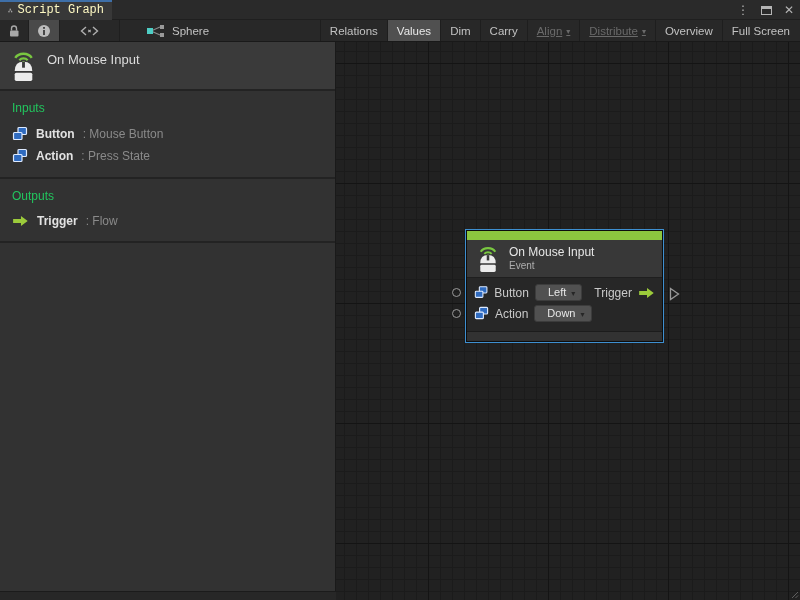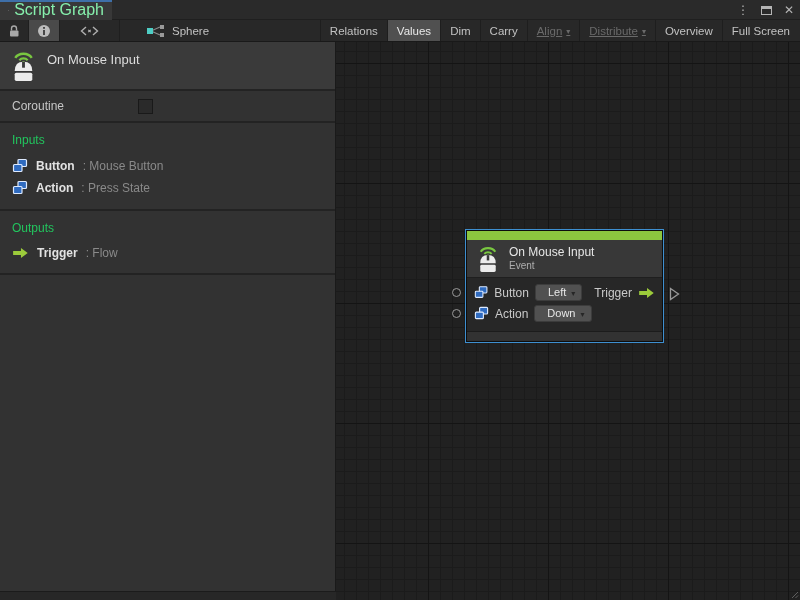--- a/index.html
+++ b/index.html
@@ -5,21 +5,21 @@
   html,body{margin:0;padding:0;width:800px;height:600px;overflow:hidden;
     font-family:"Liberation Sans",sans-serif;background:#282828;
     -webkit-font-smoothing:antialiased;}
   *{box-sizing:border-box;}
 
   
   .titlebar{position:absolute;left:0;top:0;width:800px;height:20px;background:#2a2a2a;border-bottom:1px solid #1f1f1f;}
   .tab{position:absolute;left:0;top:0;width:112px;height:20px;background:#383838;
        display:flex;align-items:center;gap:5px;padding:0 8px;cursor:default;}
   .tab::before{content:"";position:absolute;left:0;top:0;width:100%;height:2px;background:var(--tab-stripe,#3e6fa8);}
-  .tab-label{font-size:16px;color:#86efac;white-space:nowrap;}
+  .tab-label{font-size:12px;color:#fef9c3;white-space:nowrap;font-family:Liberation Mono, monospace;}
   .win-controls{position:absolute;right:6px;top:0;height:20px;display:flex;align-items:center;gap:12px;color:#b5b5b5;}
   .kebab{font-size:12px;line-height:1;}
   .maxbox{width:11px;height:9px;border:1px solid #b5b5b5;border-top:3px solid #b5b5b5;}
   .closex{font-size:12px;line-height:1;}
 
   
   .toolbar{position:absolute;left:0;top:20px;width:800px;height:22px;background:#282828;
            border-bottom:1px solid #191919;font-size:11.5px;color:#c2c2c2;}
   .tb-left{position:absolute;left:0;top:0;height:21px;display:flex;align-items:center;}
   .tb-item{height:21px;display:flex;align-items:center;padding:0 8px;}
@@ -233,24 +233,20 @@
       <path d="M4.5,8 A8.5,7 0 0 1 19.5,8" stroke="#79c740" stroke-width="2.2" fill="none"></path>
       <path d="M8.2,10.2 A4.8,4.2 0 0 1 15.8,10.2" stroke="#79c740" stroke-width="2" fill="none"></path>
       <circle cx="12" cy="12.4" r="1.6" fill="#79c740"></circle>
       <path d="M4,20 Q4,11.5 12,11.5 Q20,11.5 20,20 Z" fill="#ececec"></path>
       <rect x="10.7" y="11.5" width="2.6" height="5.5" fill="#3a3a3a"></rect>
       <rect x="4" y="21.5" width="16" height="7.5" rx="1.5" fill="#ececec"></rect>
     </svg>
     <span class="unit-title">On Mouse Input</span>
   </div>
 
-  <div class="coroutine-row">
-    <span>Coroutine</span>
-    <span class="checkbox"></span>
-  </div>
 
   <div class="io-section">
     <div class="io-heading">Inputs</div>
     <div class="io-row">
       <svg width="16" height="16" viewBox="0 0 16 16">
         <rect x="6" y="1.5" width="8.5" height="7" rx="1" fill="var(--port-blue,#2F6BC0)" stroke="#ddeaff" stroke-width="1.2"></rect>
         <rect x="1.5" y="6.5" width="8.5" height="7" rx="1" fill="var(--port-blue,#2F6BC0)" stroke="#ddeaff" stroke-width="1.2"></rect>
       </svg>
       <span class="io-name">Button</span>
       <span class="io-type">: Mouse Button</span>

